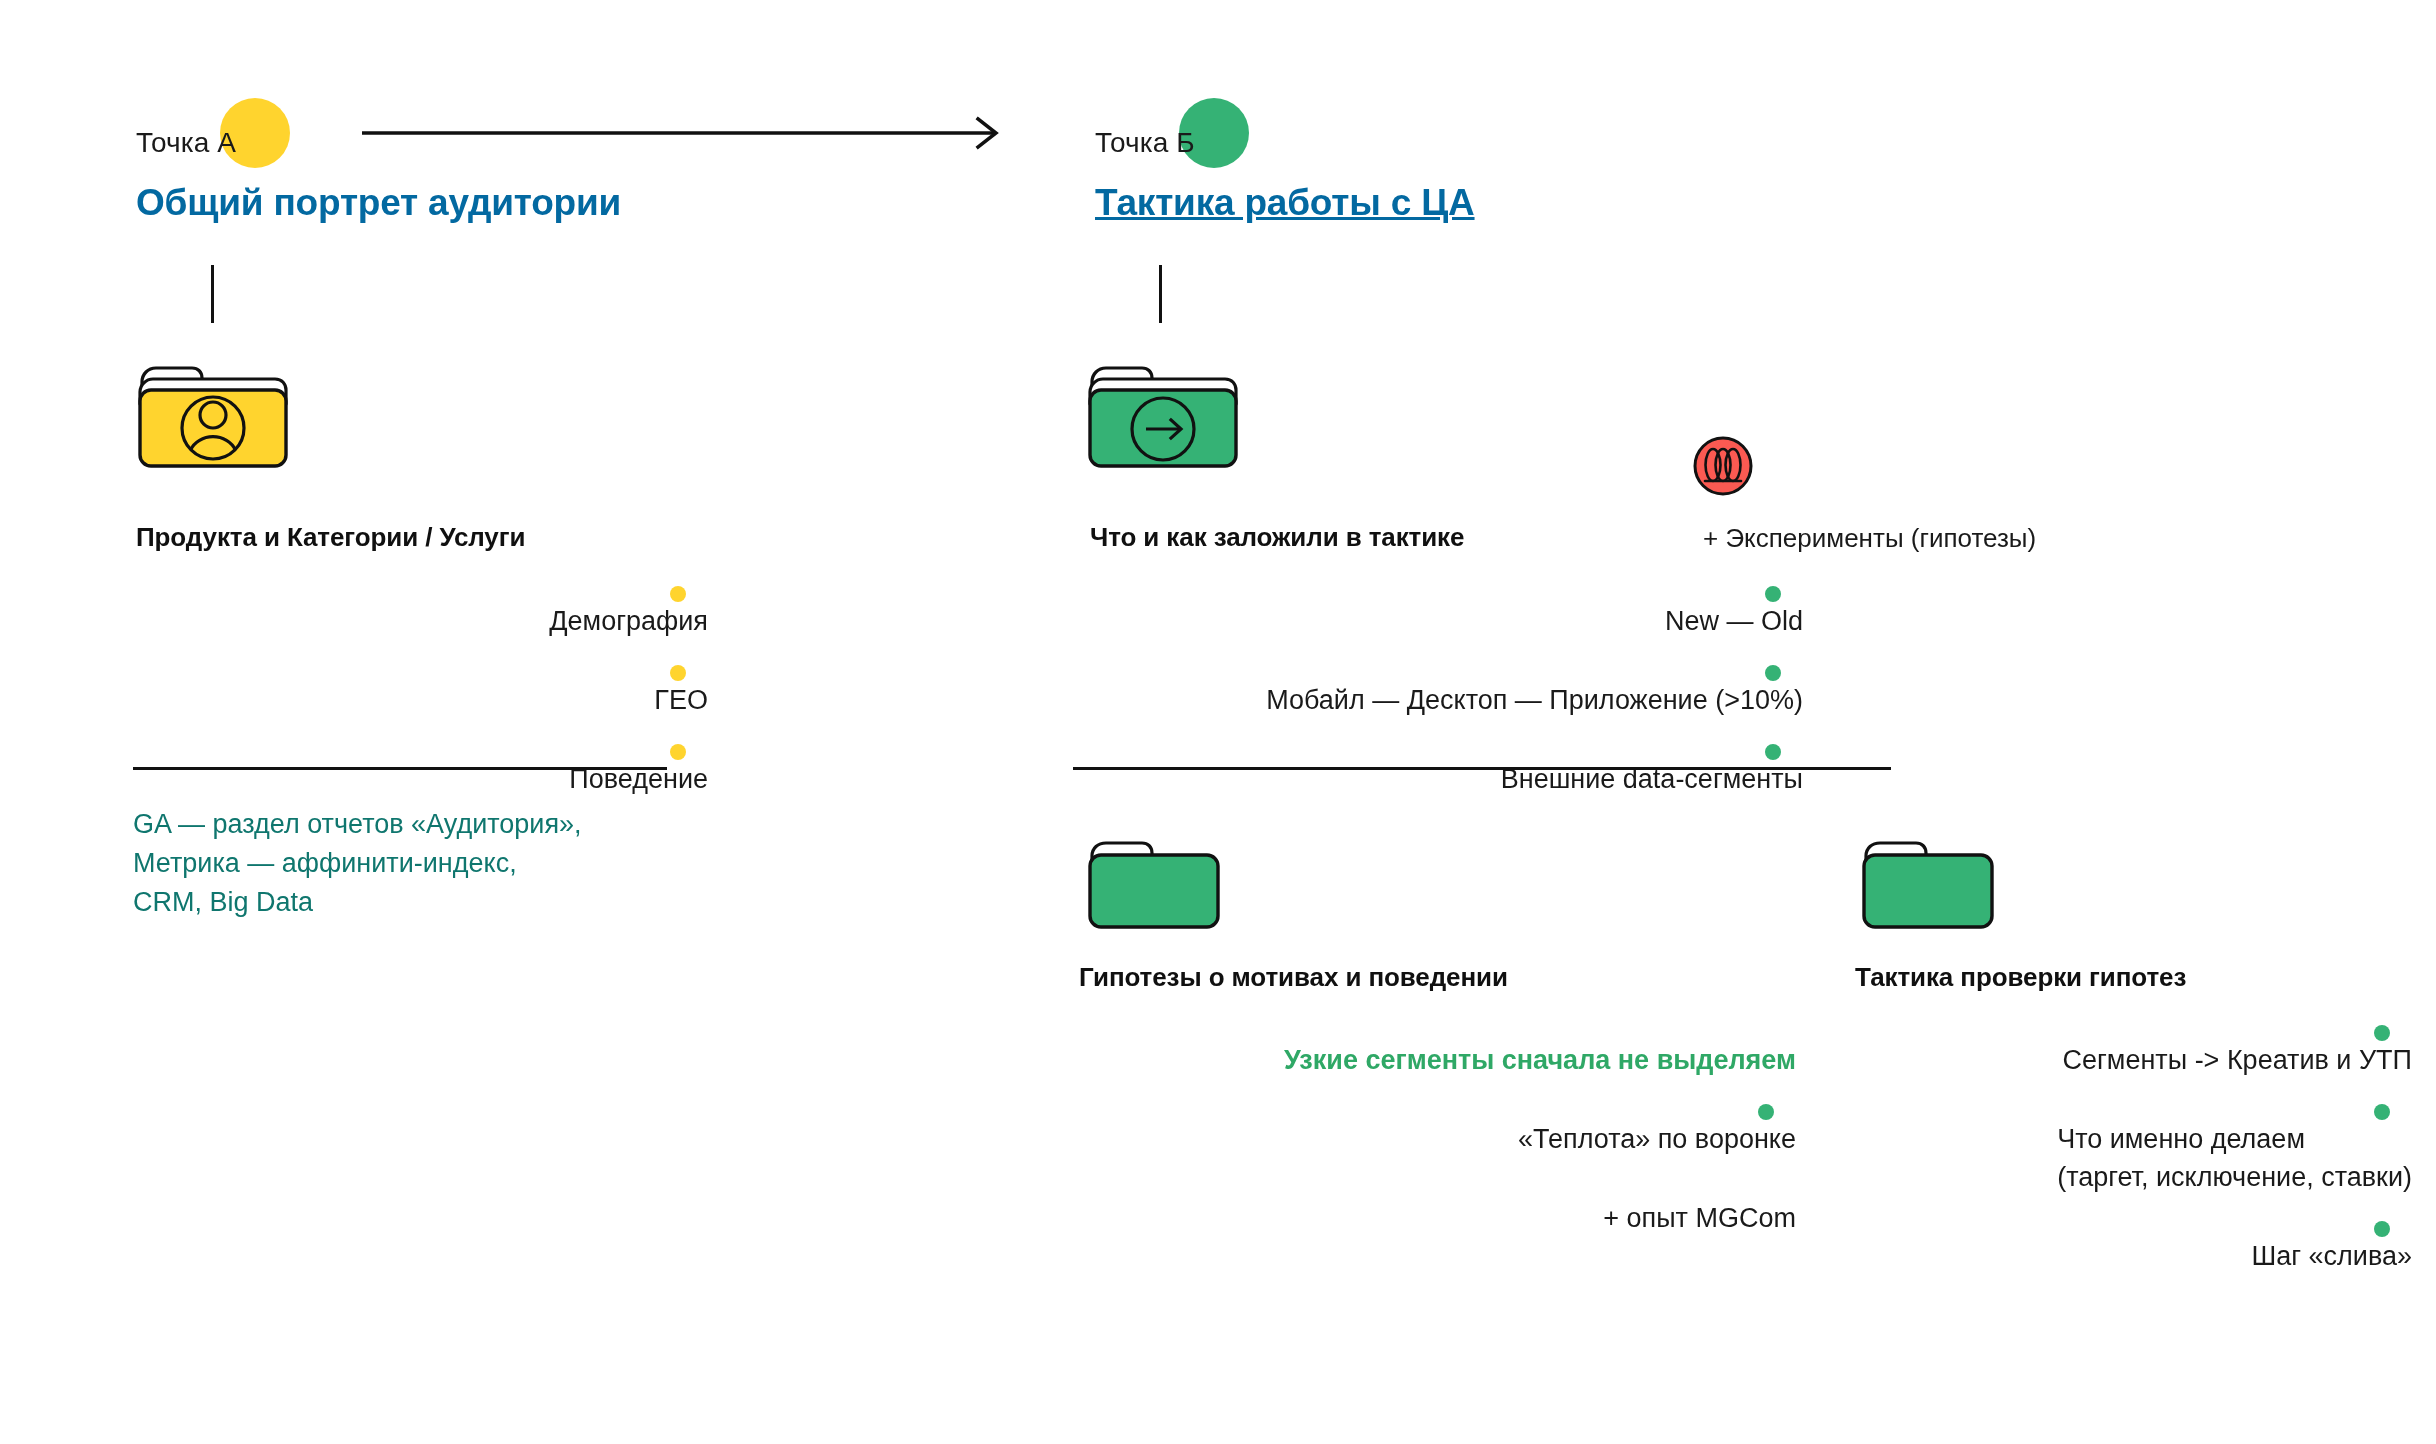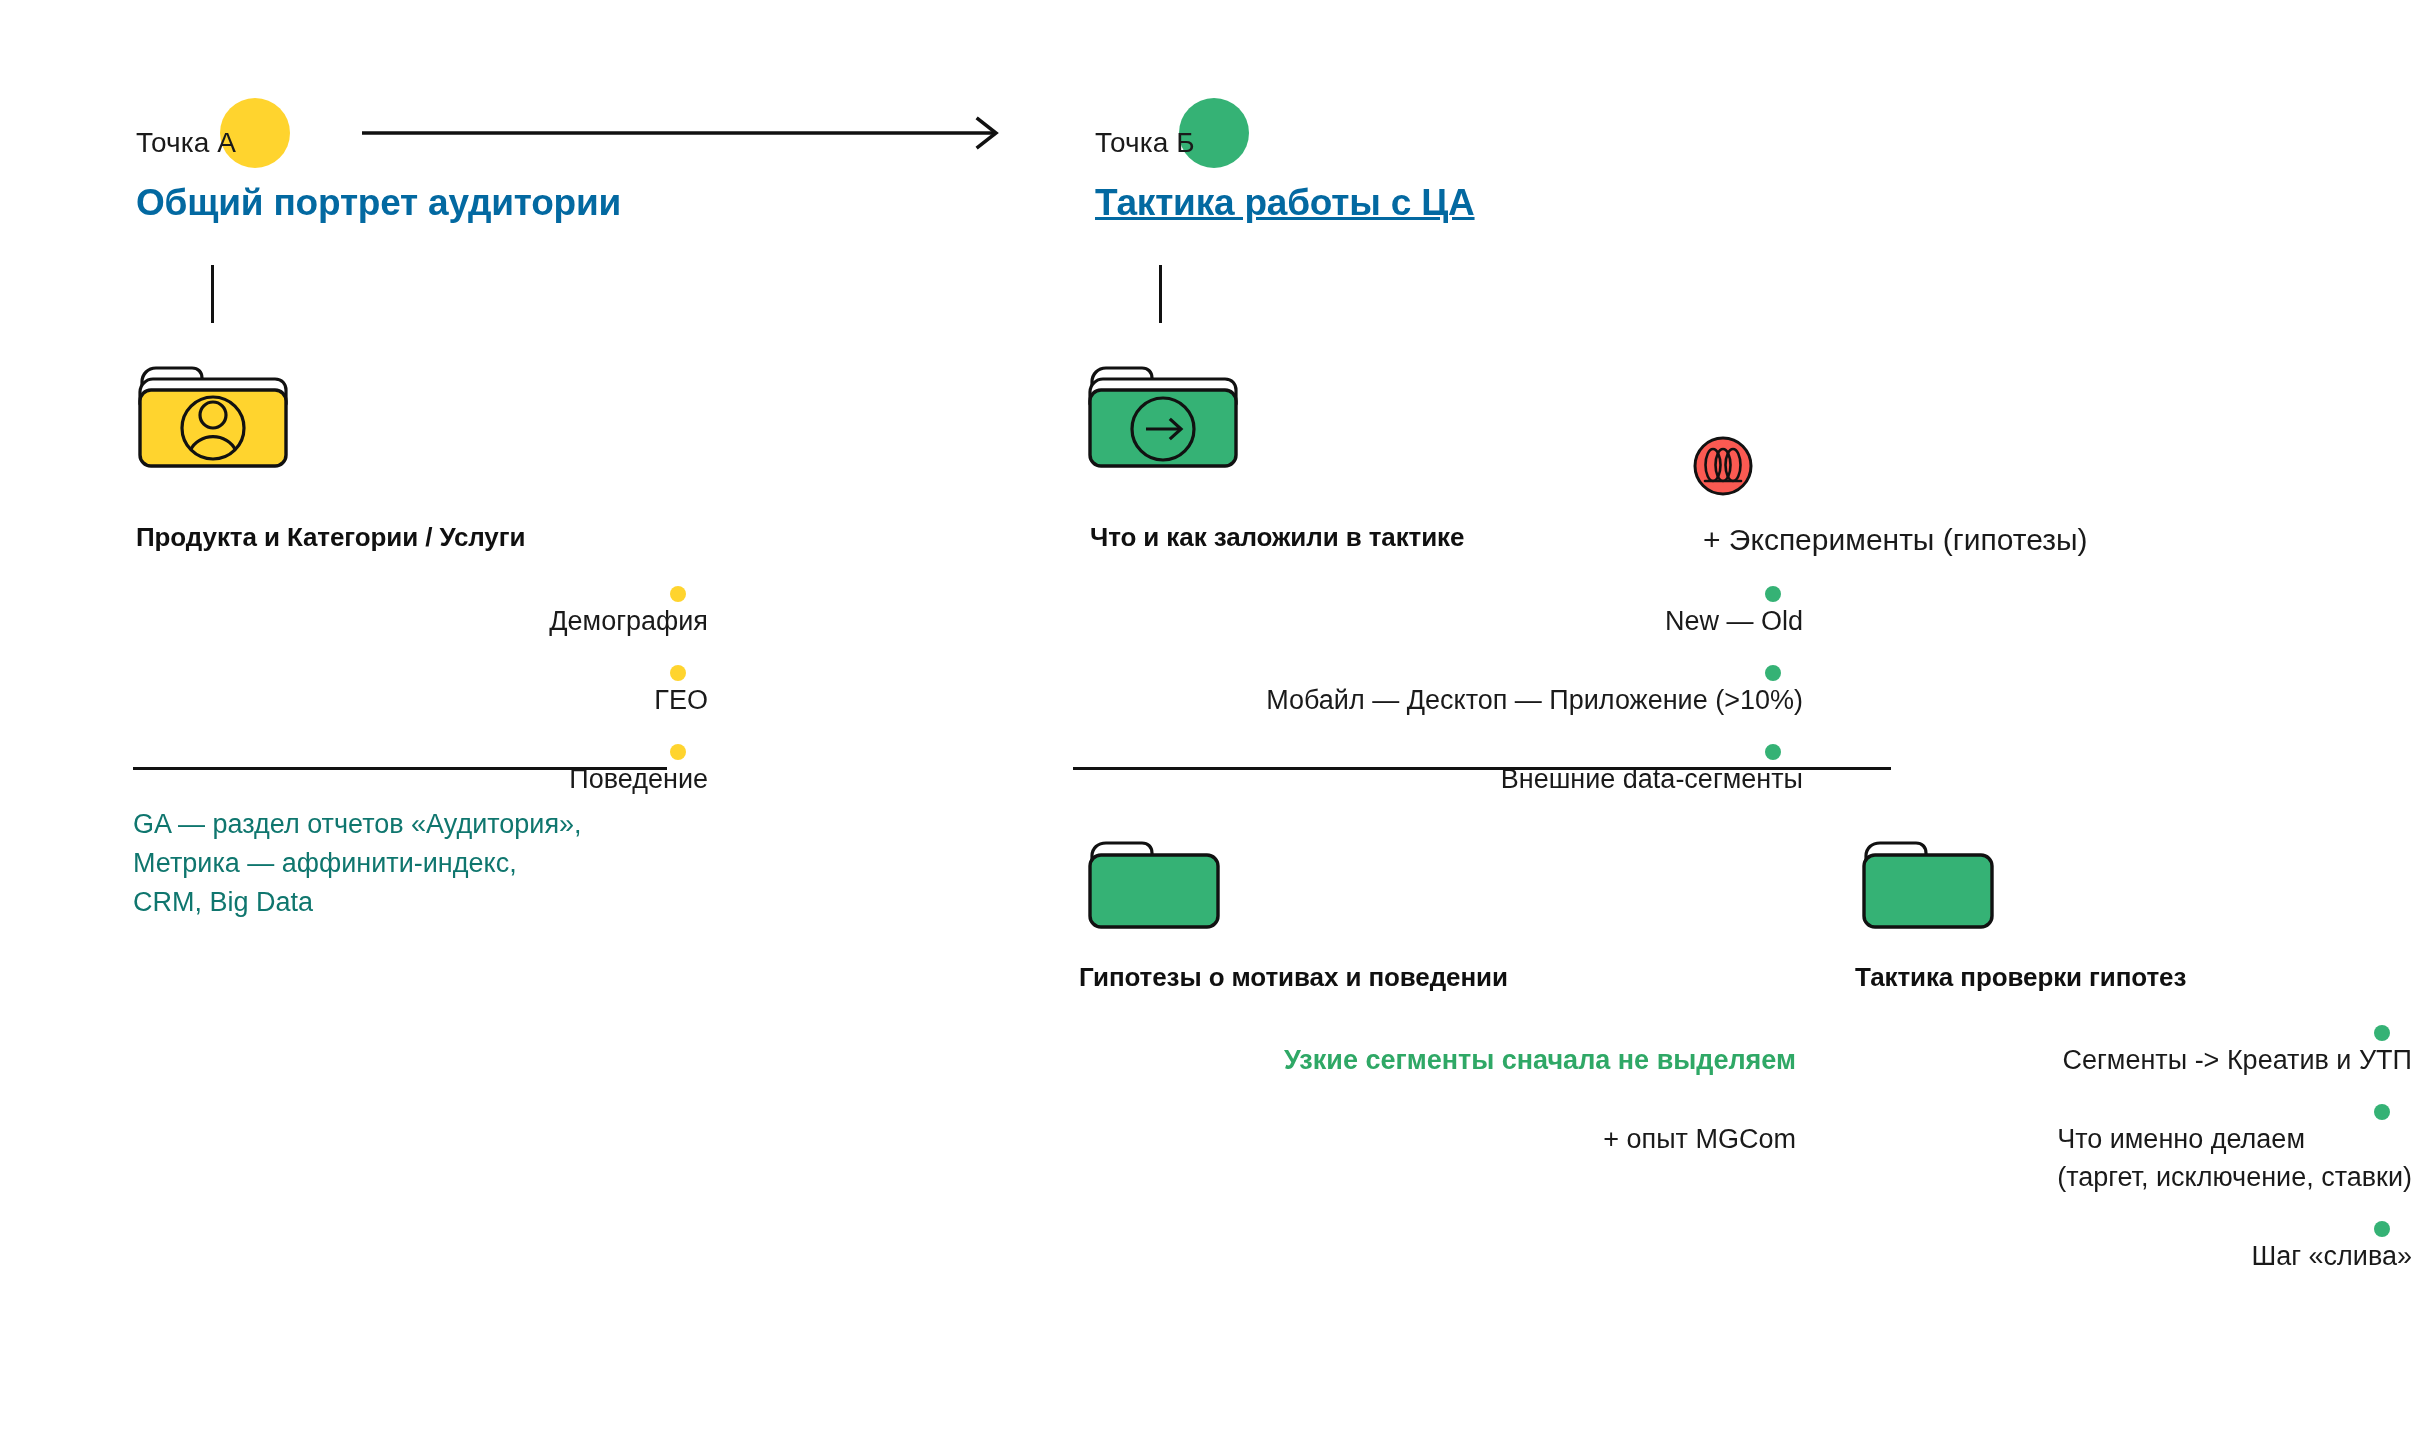--- a/index.html
+++ b/index.html
@@ -77,21 +77,21 @@
     font-size: 26px;
     font-weight: 700;
     color: #101010;
     letter-spacing: -0.1px;
     white-space: nowrap;
   }
 
   
   .plain-caption {
     position: absolute;
-    font-size: 30px;
+    font-size: 26px;
     font-weight: 400;
     color: #1a1a1a;
     white-space: nowrap;
   }
 
   
   .bullet-list { position: absolute; }
   .bullet-row {
     position: relative;
     display: flex;
@@ -261,20 +261,24 @@
   </div>
 
   <div class="sub-title" style="left:1079px; top:962px;">Гипотезы о мотивах и поведении</div>
   <div class="sub-title" style="left:1855px; top:962px;">Тактика проверки гипотез</div>
 
   <div class="bullet-list" style="left:1036px; top:1014px; width:760px;">
     <div class="bullet-row no-dot">
       <span class="bullet-dot hidden"></span>
       <span class="bullet-text accent">Узкие сегменты сначала не выделяем</span>
     </div>
+    <div class="bullet-row">
+      <span class="bullet-dot green"></span>
+      <span class="bullet-text">«Теплота» по воронке</span>
+    </div>
     <div class="bullet-row no-dot">
       <span class="bullet-dot hidden"></span>
       <span class="bullet-text">+ опыт MGCom</span>
     </div>
   </div>
 
   <div class="bullet-list" style="left:1812px; top:1014px; width:600px;">
     <div class="bullet-row">
       <span class="bullet-dot green"></span>
       <span class="bullet-text">Сегменты -&gt; Креатив и УТП</span>

